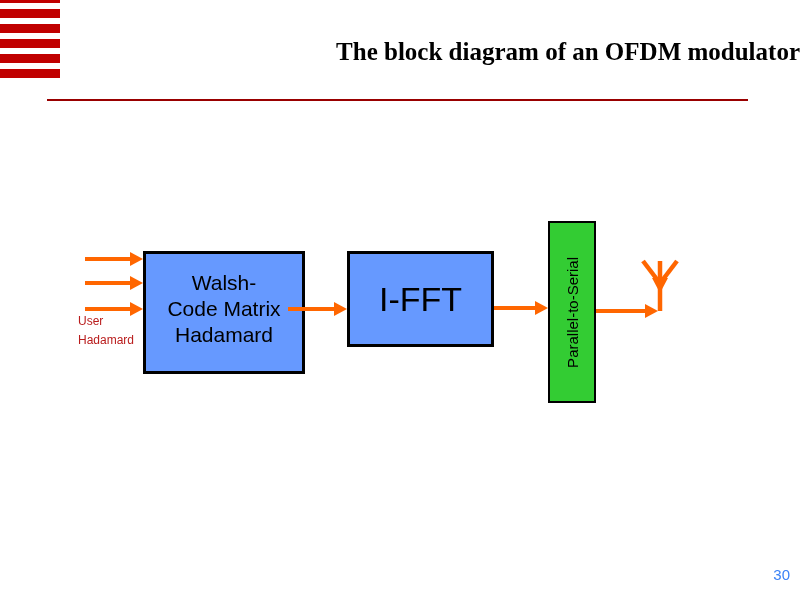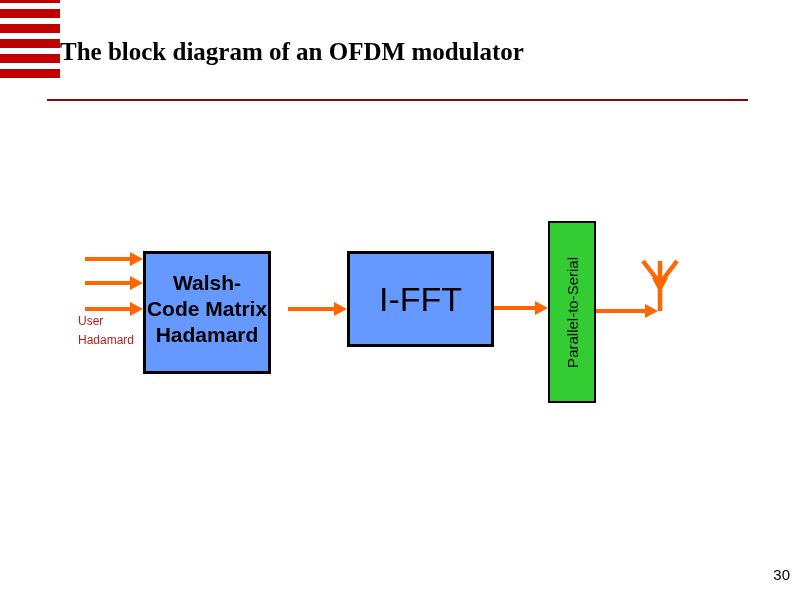--- a/index.html
+++ b/index.html
@@ -3,21 +3,21 @@
 <meta charset="utf-8">
 <style>
   html,body{margin:0;padding:0;}
   body{width:800px;height:600px;background:#ffffff;position:relative;overflow:hidden;
        font-family:"Liberation Sans",sans-serif;color:#000;}
 
   .logo{position:absolute;left:0;top:0;width:60px;height:78px;
         background-image:linear-gradient(to bottom,var(--stripe-red,#c00000) 0 9px,#ffffff 9px 15px);
         background-size:60px 15px;background-repeat:repeat;background-position:0 -6px;}
 
-  .title{position:absolute;left:60px;right:0;top:38px;text-align:left;
+  .title{position:absolute;left:60px;right:0;top:38px;text-align:right;
          font-family:"Liberation Serif",serif;font-weight:bold;font-size:25px;color:#000;}
 
   .divider{position:absolute;left:47px;top:99px;width:701px;height:2px;
            background:var(--divider-red,#990000);}
 
   .arrow{position:absolute;height:4px;background:var(--arrow-orange,#ff6600);}
   .arrow::after{content:"";position:absolute;right:-13px;top:-5px;width:0;height:0;
                 border-top:7px solid transparent;border-bottom:7px solid transparent;
                 border-left:13px solid var(--arrow-orange,#ff6600);}
   .a1{left:85px;top:257px;width:45px;}
@@ -25,30 +25,30 @@
   .a3{left:85px;top:307px;width:45px;}
   .a4{left:288px;top:307px;width:46px;}
   .a5{left:494px;top:306px;width:41px;}
   .a6{left:596px;top:309px;width:49px;}
 
   .label-user{position:absolute;left:78px;top:312px;font-size:12px;line-height:19px;color:#b91c1c;}
 
   .box{position:absolute;display:flex;align-items:center;justify-content:center;
        box-sizing:border-box;border:3px solid #000;background:var(--box-blue,#6699ff);
        text-align:center;color:#000;}
-  .box1{left:143px;top:251px;width:128px;height:123px;flex-direction:column;
-        font-size:21px;line-height:26px;padding-bottom:8px;font-weight:bold;}
+  .box1{left:143px;top:251px;width:162px;height:123px;flex-direction:column;
+        font-size:21px;line-height:26px;padding-bottom:8px;}
   .box2{left:347px;top:251px;width:147px;height:96px;font-size:34px;}
   .box3{left:548px;top:221px;width:48px;height:182px;background:var(--box-green,#33cc33);
         border-width:2px;font-size:15px;}
   .vtext{writing-mode:vertical-rl;transform:rotate(180deg);white-space:nowrap;}
 
   .antenna{position:absolute;left:630px;top:248px;}
 
-  .pagenum{position:absolute;right:10px;top:566px;font-size:15px;color:#000000;}
+  .pagenum{position:absolute;right:10px;top:566px;font-size:15px;color:#3b82f6;}
 </style>
 </head>
 <body style="--stripe-red: #c00000; --divider-red: #990000; --box-blue: #6699ff; --box-green: #33cc33; --arrow-orange: #ff6600;">
 
 <div>
 
   <div class="logo"></div>
 
   <div class="title">The block diagram of an OFDM modulator</div>
 

